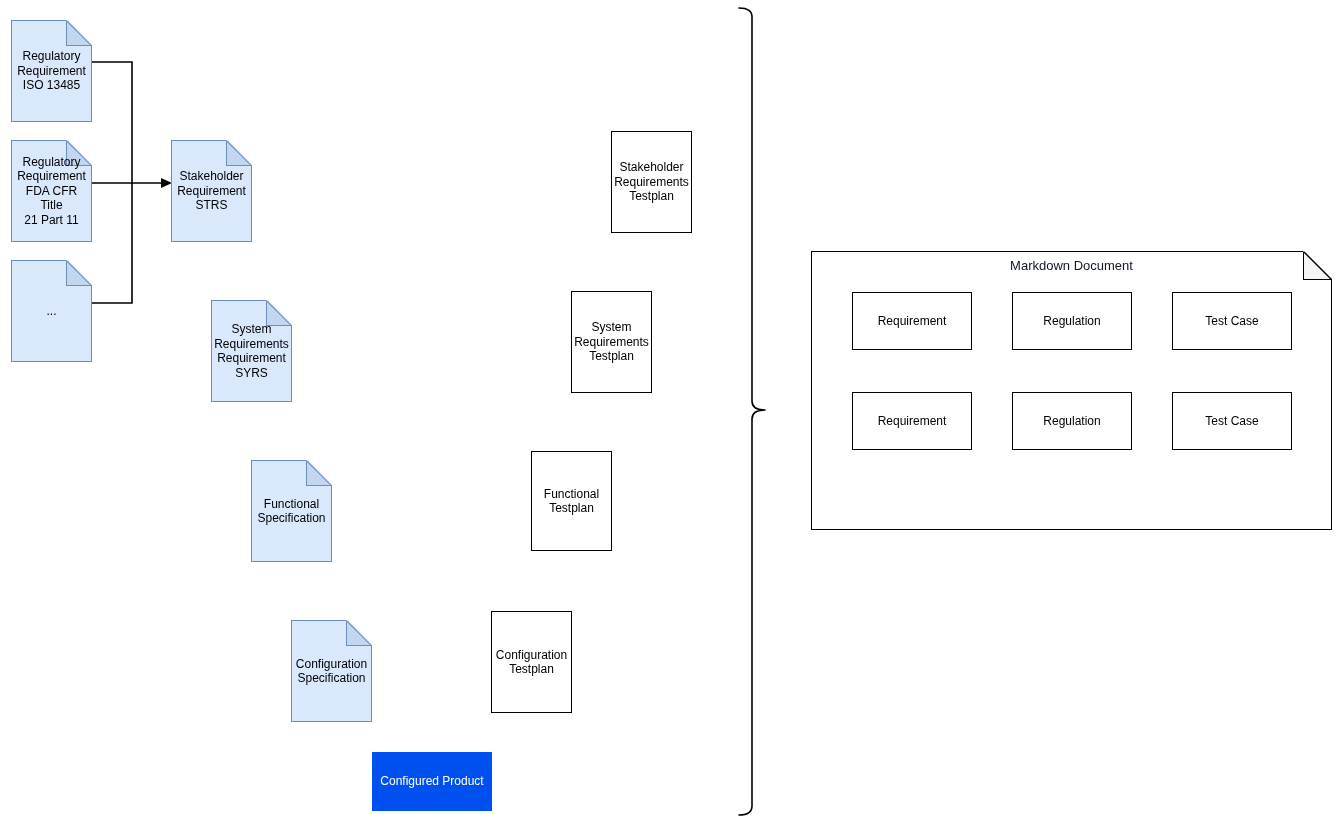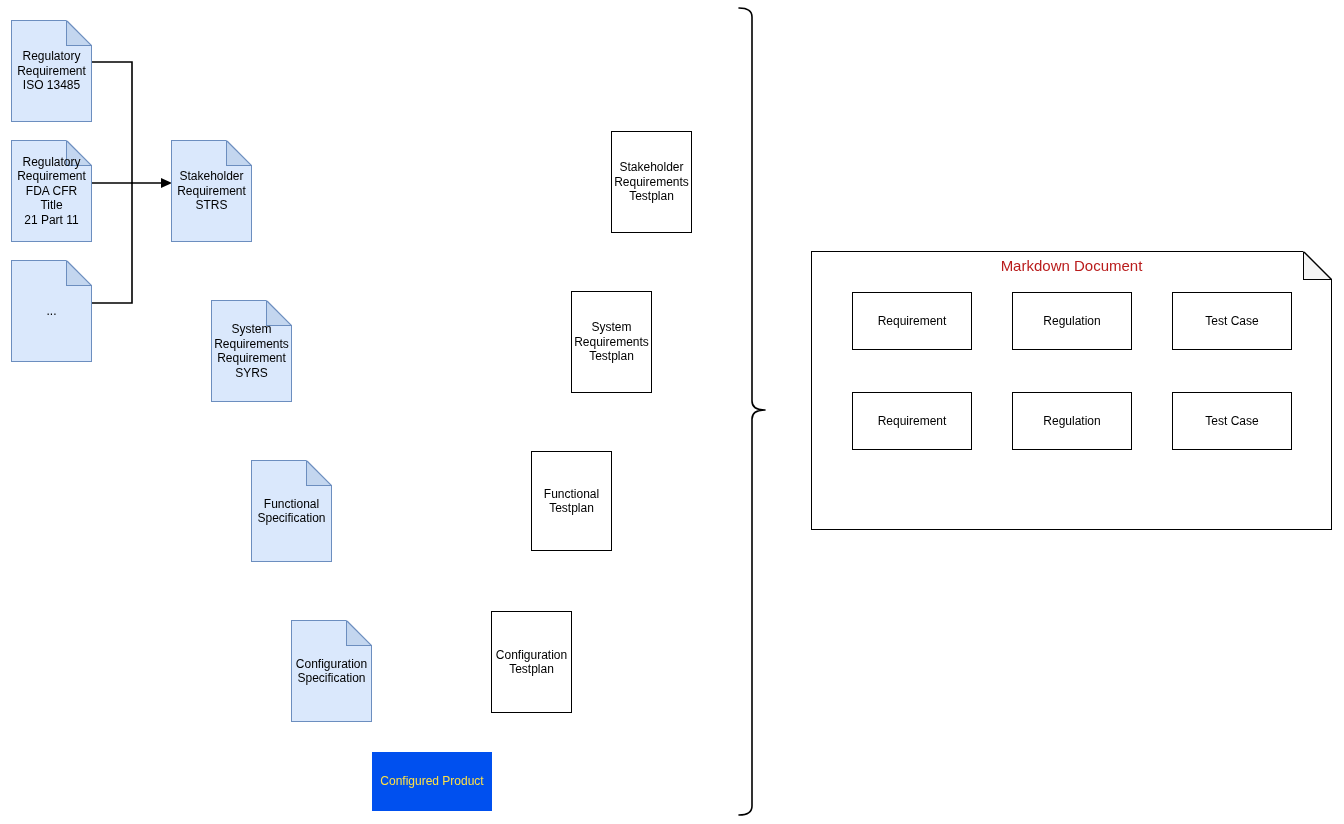--- a/index.html
+++ b/index.html
@@ -78,21 +78,21 @@
     pointer-events: none;
   }
   
   .rect {
     border: 1px solid #000000;
     background: #ffffff;
   }
   
   .solid {
     background: #0050ef;
-    color: #fde047;
+    color: #ffffff;
     border: none;
   }
   
   .container-doc {
     position: absolute;
     box-sizing: border-box;
     border: 1px solid #000000;
     background: #ffffff;
   }
   .container-doc .c-fold {
@@ -124,23 +124,23 @@
     height: 29px;
     z-index: 4;
     pointer-events: none;
   }
   .container-title {
     position: absolute;
     top: 6px;
     left: 0;
     width: 100%;
     text-align: center;
-    font-size: 15px;
+    font-size: 13px;
     line-height: 15px;
-    color: #b91c1c;
+    color: #0f172a;
     z-index: 5;
   }
   svg.overlay {
     position: absolute;
     left: 0;
     top: 0;
     width: 1344px;
     height: 824px;
     overflow: visible;
     pointer-events: none;

